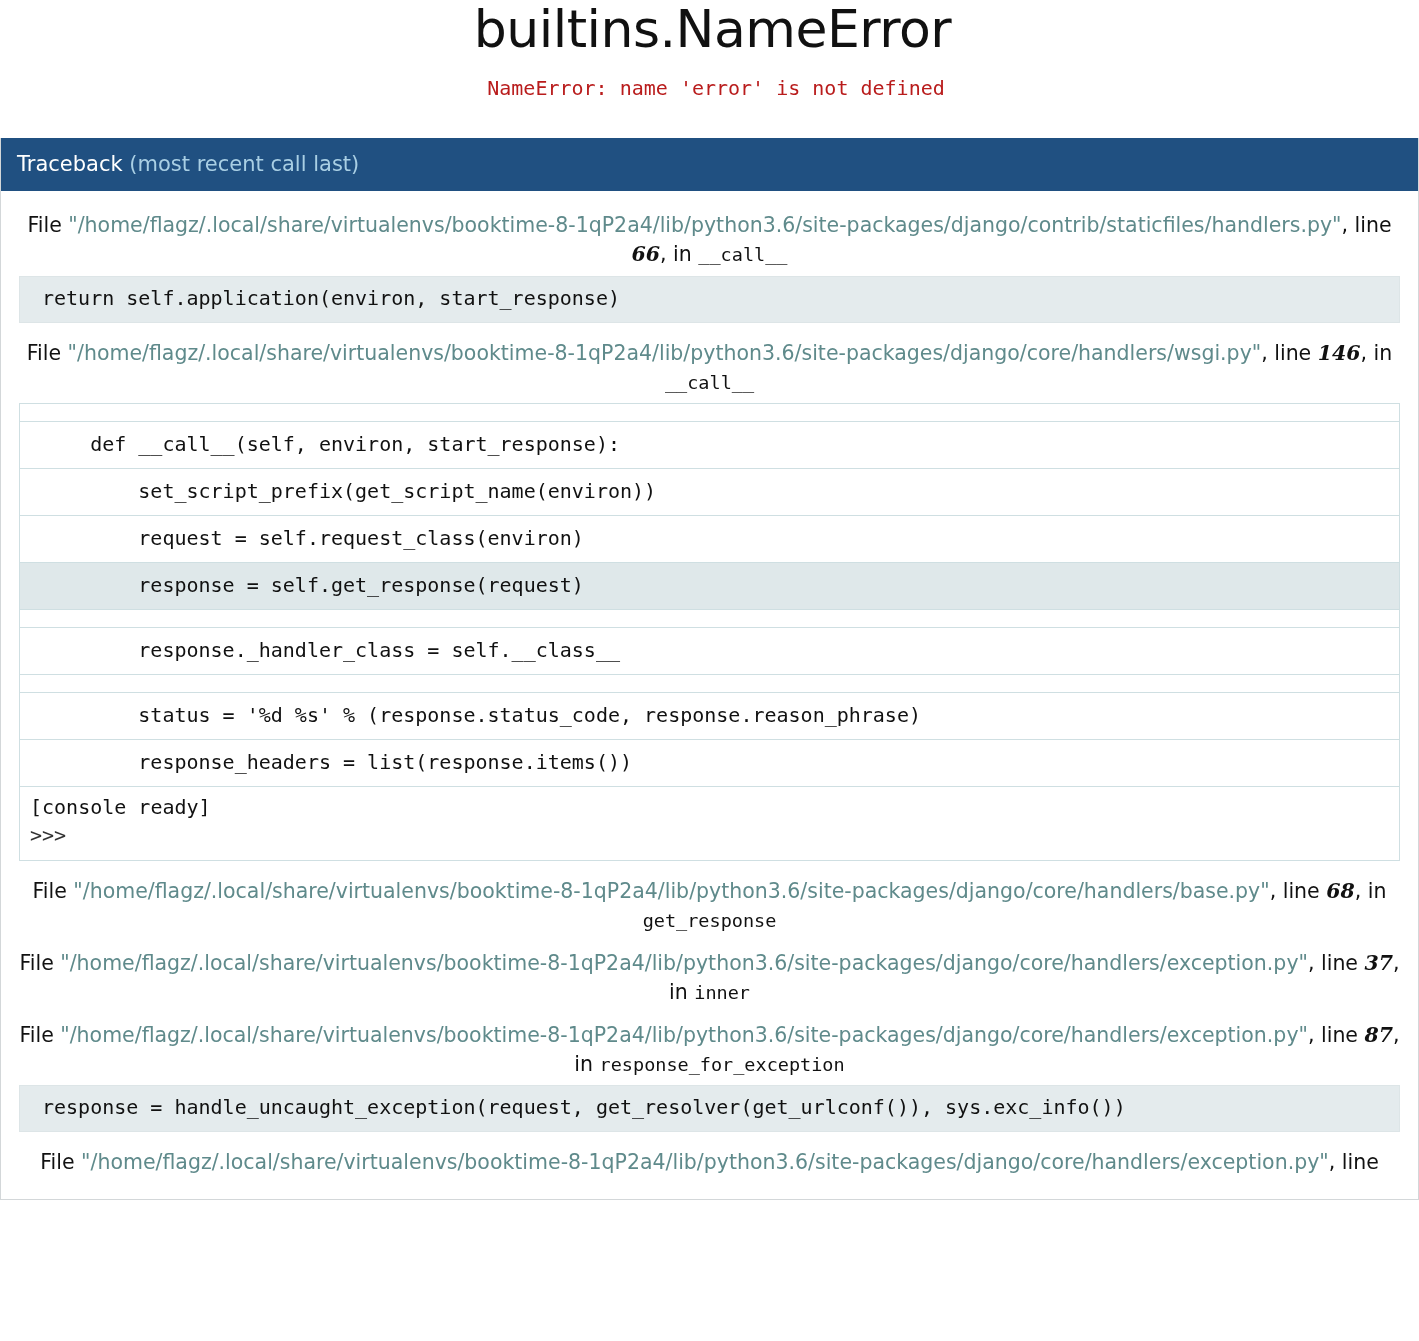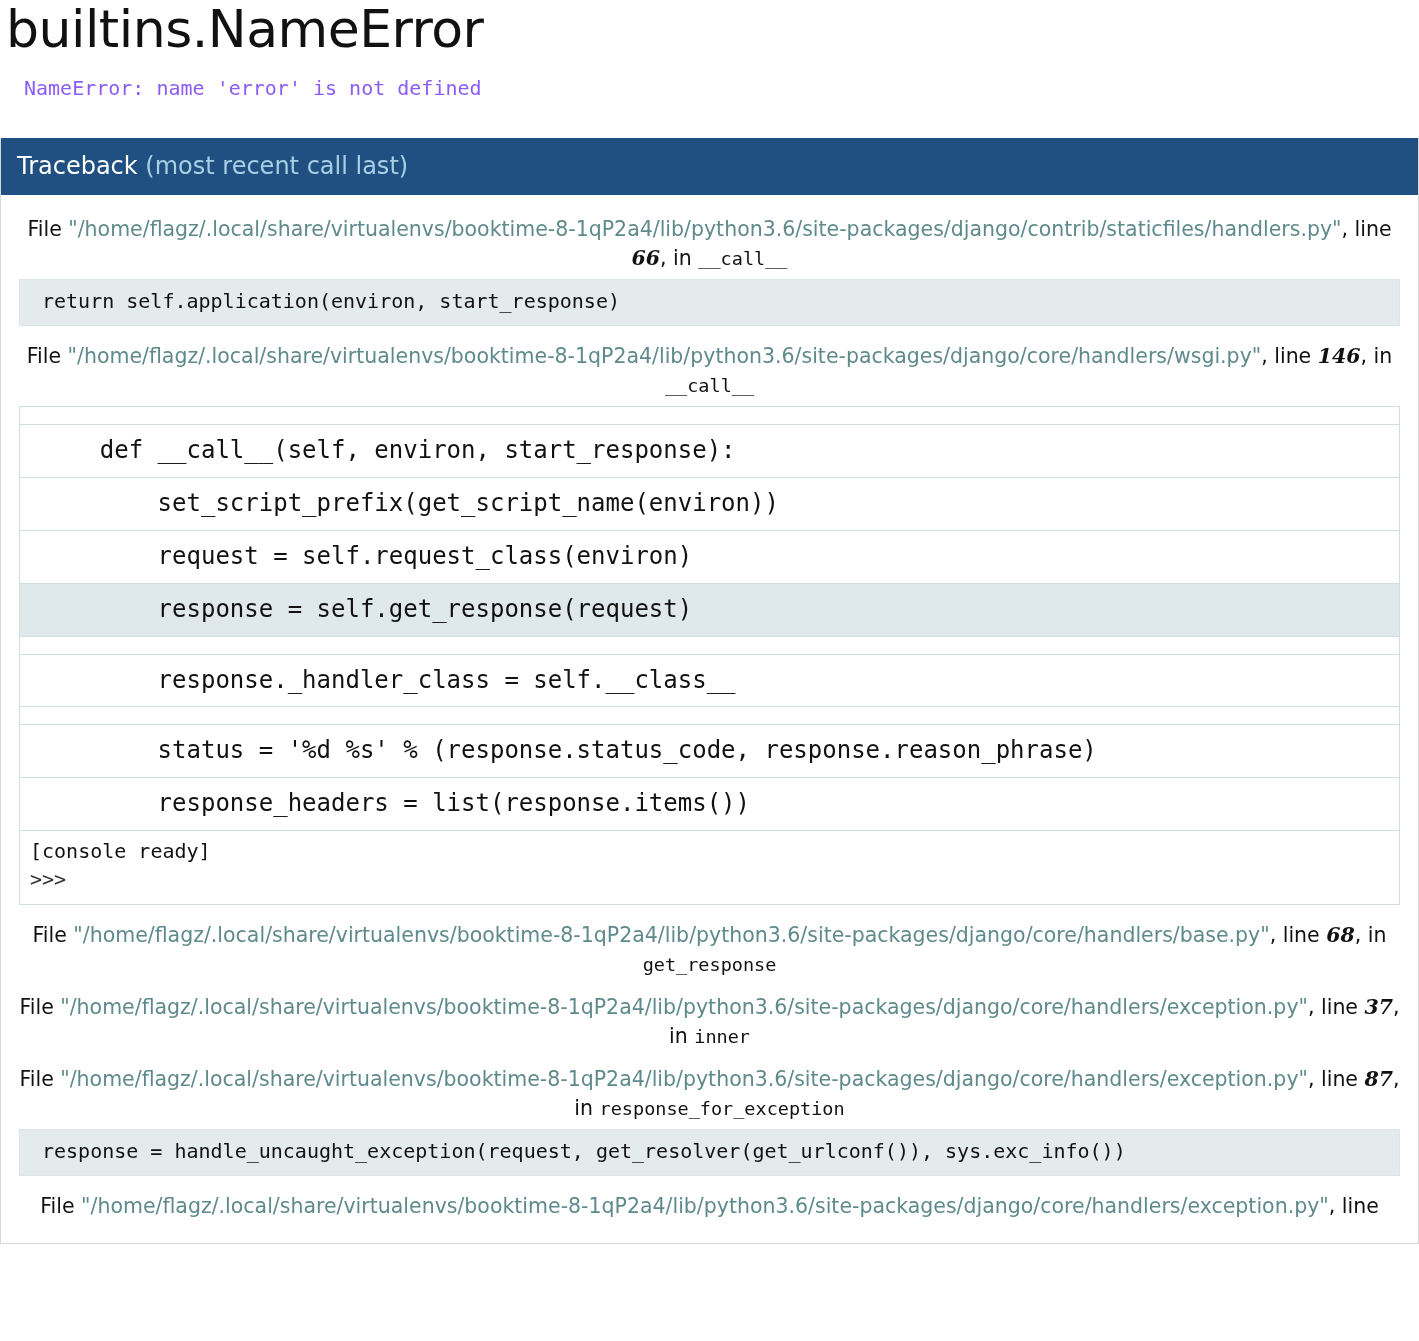--- a/index.html
+++ b/index.html
@@ -12,52 +12,53 @@
     width: 1419px;
     min-height: 1341px;
     font-family: "Liberation Sans", sans-serif;
     color: #1a1a1a;
     overflow: hidden;
   }
 
   
   .page-head {
     padding: 0 0 0 0;
+    text-align: center;
   }
   .exc-title {
     font-size: 52px;
     font-weight: 400;
     line-height: 1.06;
     letter-spacing: -0.5px;
     margin: 0;
     padding: 2px 0 0 6px;
     color: #111111;
     font-family: "DejaVu Sans", sans-serif;
   }
   .exc-message {
     font-family: "DejaVu Sans Mono", monospace;
     font-size: 20px;
     line-height: 1.3;
-    color: #8b5cf6;
+    color: #b91c1c;
     margin: 18px 11px 0 0;
     padding-left: 24px;
   }
 
   
   .tb-panel {
     margin: 37px 0 0 0;
     border: 1px solid #d3d7d9;
     border-top: none;
     background: #ffffff;
   }
   .tb-head {
     background: #205081;
     color: #ffffff;
     padding: 14px 0 14px 16px;
-    font-size: 24px;
+    font-size: 21px;
     line-height: 1.2;
     font-family: "DejaVu Sans", sans-serif;
     font-weight: 400;
   }
   .tb-head .tb-head-sub {
     color: #a9cfe4;
   }
   .tb-body {
     padding: 20px 18px 16px 18px;
   }
@@ -106,21 +107,21 @@
     border-collapse: collapse;
     width: 100%;
     margin: 0 0 0 0;
     background: #ffffff;
     table-layout: fixed;
   }
   .code-table .code-row td {
     border-top: 1px solid #cfdfe2;
     border-bottom: 1px solid #cfdfe2;
     font-family: "DejaVu Sans Mono", monospace;
-    font-size: 24px;
+    font-size: 20px;
     line-height: 1.45;
     color: #111111;
     padding: 8px 0 9px 0;
     white-space: pre;
     overflow: hidden;
   }
   .code-table .code-row:first-child td { border-top: none; }
   .code-table .code-row.blank td {
     padding: 8px 0 9px 0;
   }

